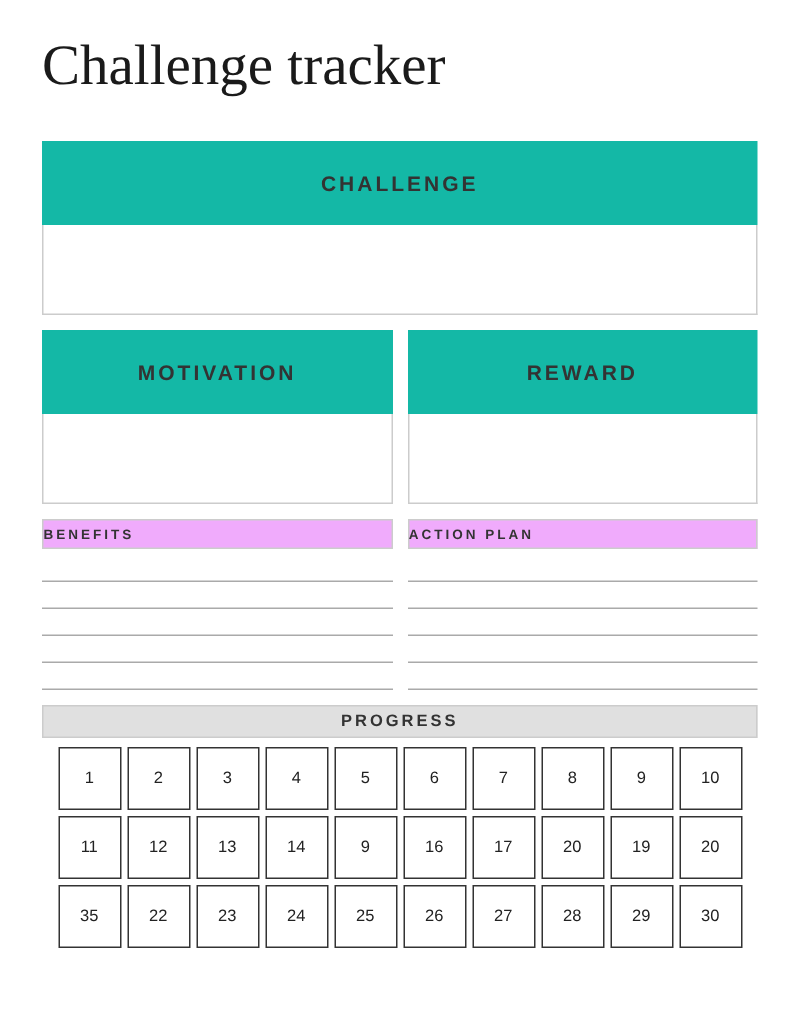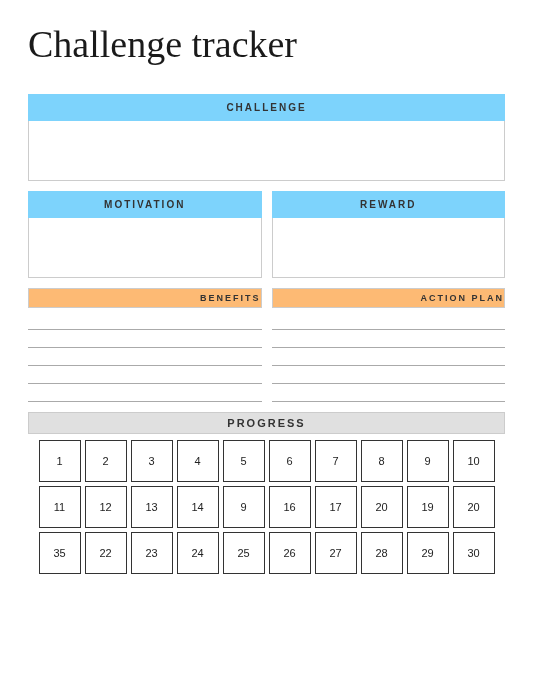--- a/index.html
+++ b/index.html
@@ -36,27 +36,27 @@
       line-height: 1.1;
       margin-bottom: 18px;
     }
 
     .section-block {
       display: flex;
       flex-direction: column;
     }
 
     .section-header {
-      background: #7dd3fc;
+      background: #14b8a6;
       text-align: center;
-      font-size: 10px;
+      font-size: 14px;
       font-weight: 700;
       letter-spacing: 2px;
       color: #333;
-      padding: 8px 0;
+      padding: 20px 0;
       text-transform: uppercase;
     }
 
     .section-body {
       border: 1px solid #ccc;
       border-top: none;
       height: 60px;
       background: #fff;
     }
 
@@ -74,22 +74,22 @@
       gap: 10px;
     }
 
     .lines-col {
       flex: 1;
       display: flex;
       flex-direction: column;
     }
 
     .lines-header {
-      background: #fdba74;
-      text-align: right;
+      background: #f0abfc;
+      text-align: left;
       font-size: 9px;
       font-weight: 700;
       letter-spacing: 2px;
       color: #333;
       padding: 4px 0;
       text-transform: uppercase;
       border: 1px solid #ccc;
     }
 
     .lines-body {

